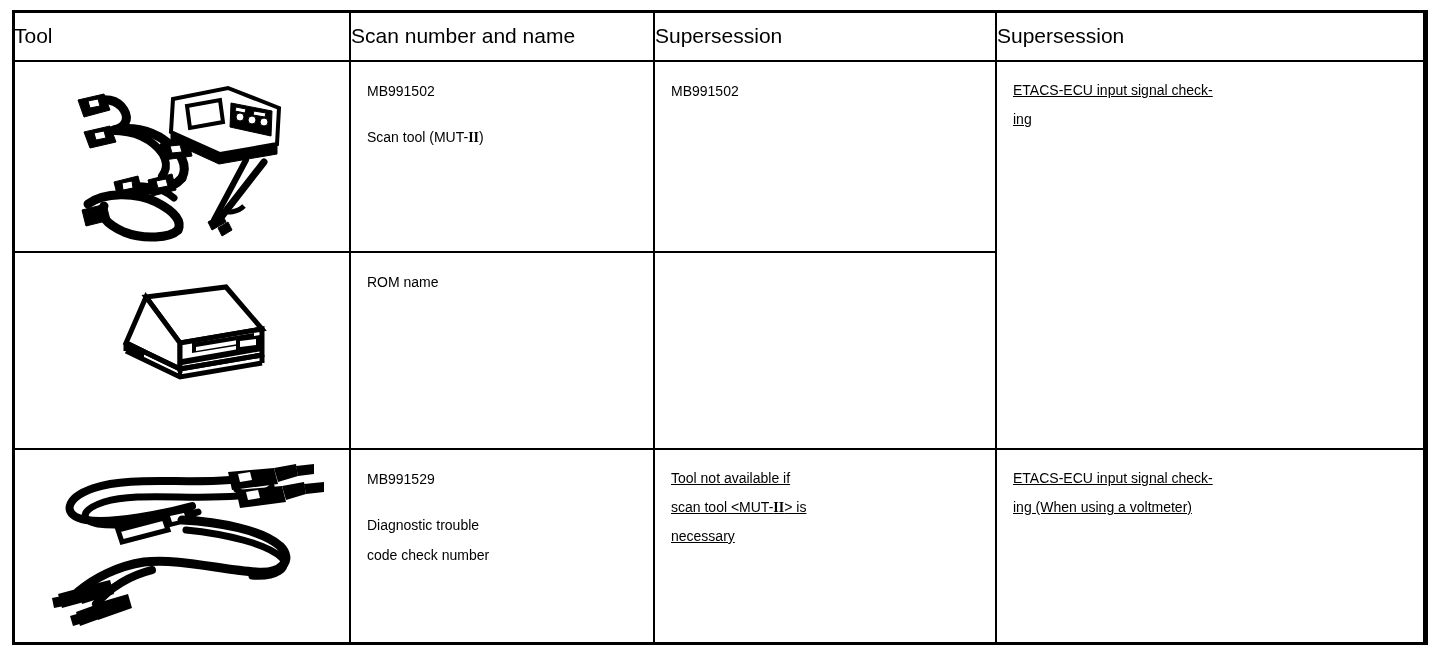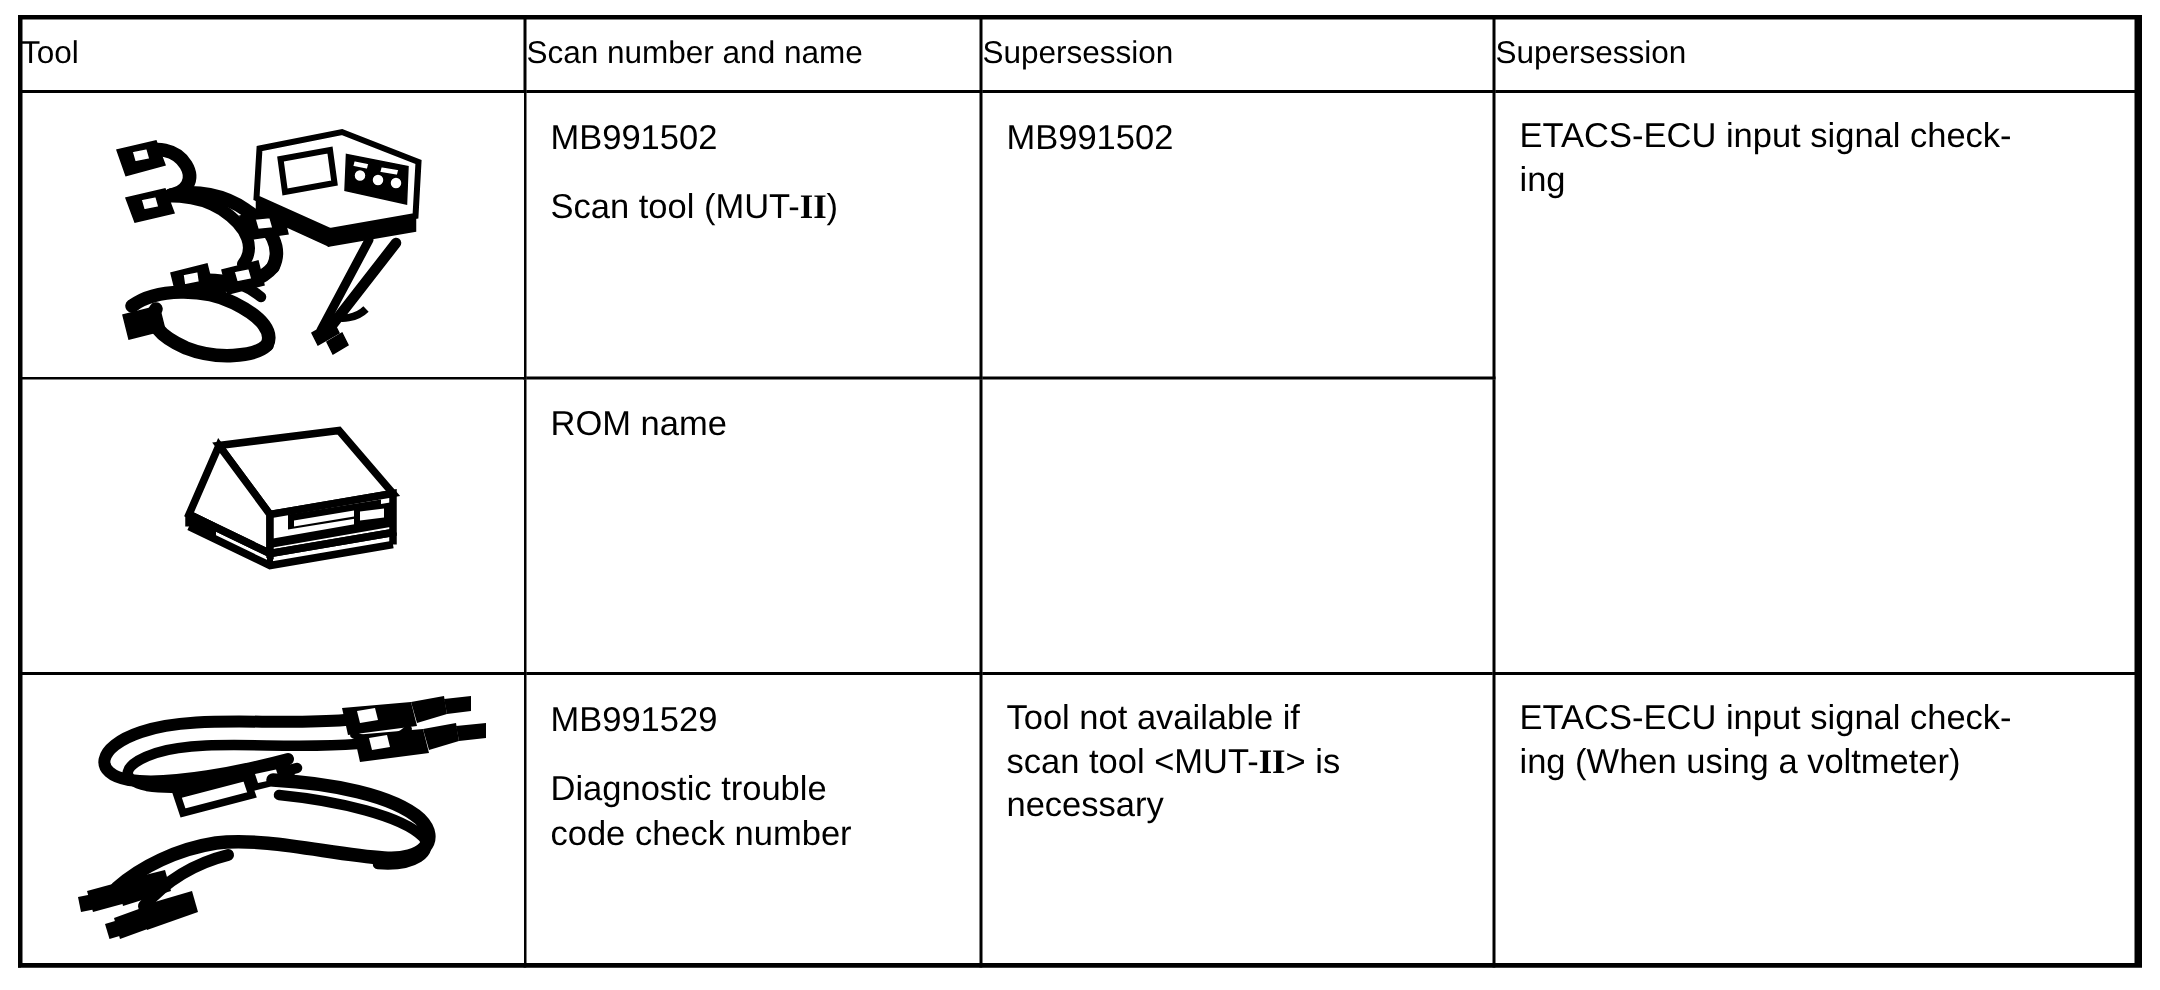--- a/index.html
+++ b/index.html
@@ -69,33 +69,34 @@
     font-weight: 400;
     font-size: 21px;
     line-height: 48px;
     padding: 0 0 0 16px;
     white-space: nowrap;
   }
 
   
   .cell-text {
     padding: 14px 14px 14px 16px;
-    font-size: 23px;
+    font-size: 14px;
     line-height: 30px;
     font-weight: 400;
   }
   .cell-text .line + .line {
     display: block;
   }
   .gap-line {
     display: block;
     height: 16px;
   }
   .cell-text.tight {
     line-height: 29px;
+    text-decoration: underline;
   }
 
   .row-tall   { height: 190px; }
   .row-mid    { height: 195px; }
   .row-bottom { height: 194px; }
 
   .tool-cell {
     position: relative;
     padding: 0;
   }

